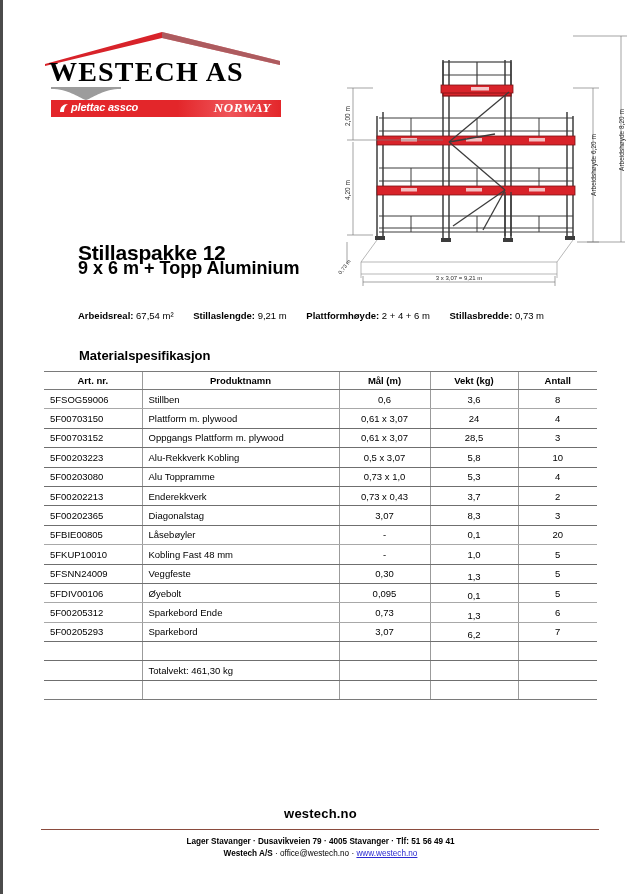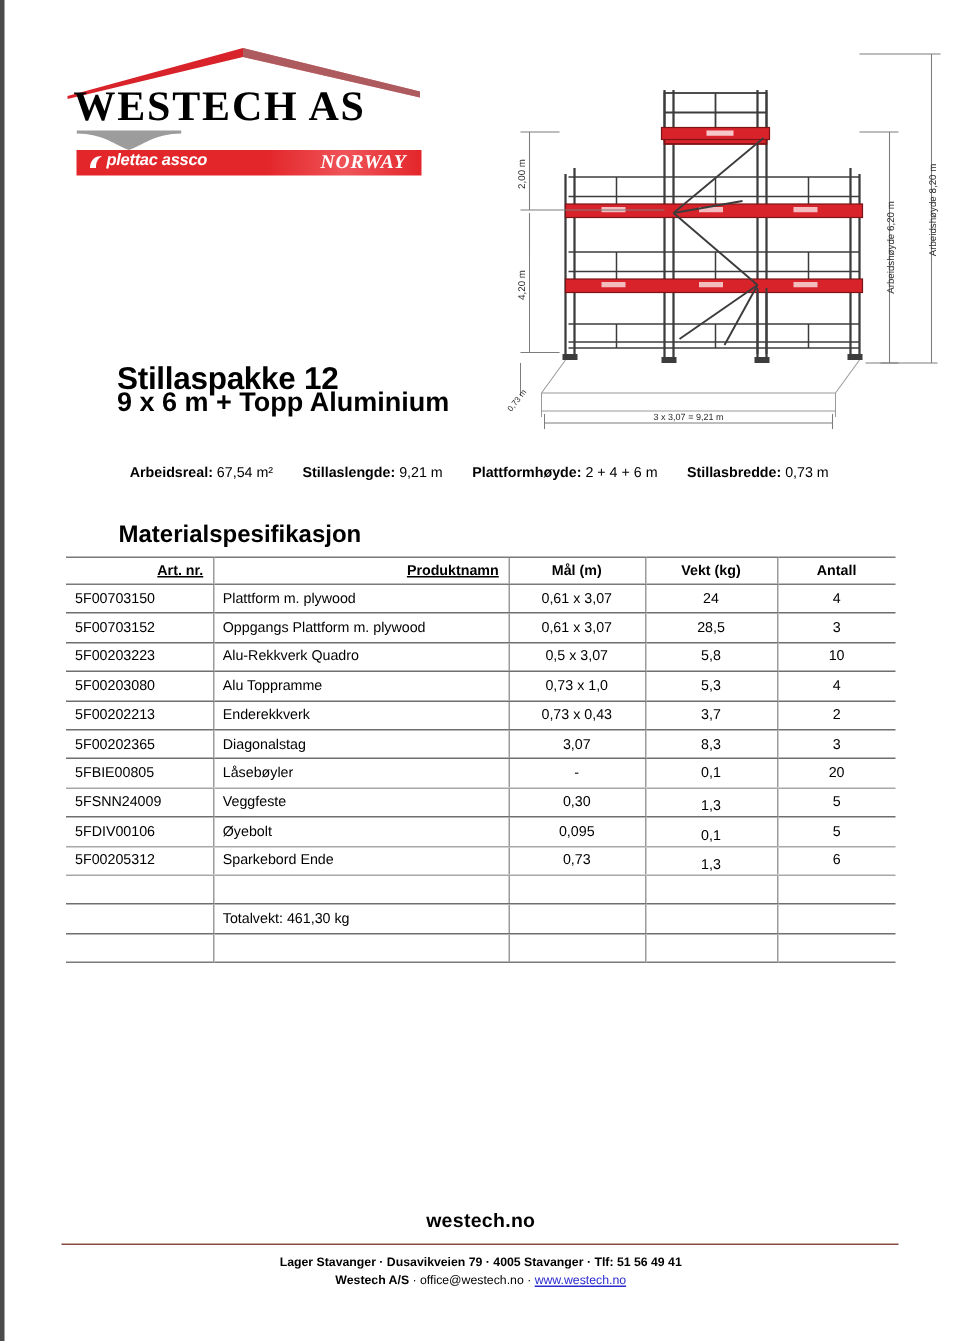--- a/index.html
+++ b/index.html
@@ -78,29 +78,28 @@
     position: absolute; left: 75px; top: 258px;
     font-size: 18px; font-weight: bold; color: #000;
   }
 
   
   #specs {
     position: absolute; left: 75px; top: 310px;
     width: 500px;
     font-size: 9.5px; color: #000;
     white-space: nowrap;
-    text-align: center;
   }
   .spec { display: inline-block; margin-right: 17px; }
   .spec b { font-weight: bold; }
 
   
   #mat-heading {
     position: absolute; left: 76px; top: 348px;
-    font-size: 16px; font-weight: bold; color: #000;
+    font-size: 13px; font-weight: bold; color: #000;
   }
 
   
   #table-wrap {
     position: absolute;
     left: 41px; top: 371px;
     width: 553px;
   }
   table { border-collapse: collapse; width: 100%; table-layout: fixed; font-size: 9.5px; color: #000; }
   col.c-art  { width: 98px; }
@@ -110,21 +109,21 @@
   col.c-ant  { width: 79px; }
 
   thead th {
     font-weight: bold;
     font-size: 9.5px;
     height: 18px;
     border-top: 1.4px solid #7a7a7a;
     border-bottom: 1.4px solid #7a7a7a;
     padding: 0 6px;
   }
-  thead th.l { text-align: right; text-decoration: underline; }
+  thead th.l { text-align: center; }
   thead th.c { text-align: center; border-left: 1px solid #9b9b9b; }
 
   tbody td {
     height: 19.4px;
     padding: 0 6px;
     border-bottom: 1px solid #a8a8a8;
   }
   tbody tr.thick td { border-bottom: 1.4px solid #6f6f6f; }
   tbody td.art { text-align: left; }
   tbody td.name { text-align: left; border-left: 1px solid #9b9b9b; }
@@ -323,37 +322,44 @@
       <thead>
         <tr>
           <th class="l">Art. nr.</th>
           <th class="l" style="border-left:1px solid #9b9b9b">Produktnamn</th>
           <th class="c">Mål (m)</th>
           <th class="c">Vekt (kg)</th>
           <th class="c">Antall</th>
         </tr>
       </thead>
       <tbody id="tbody">
+          <tr>
+            <td class="art">5FSOG59006</td>
+            <td class="name">Stillben</td>
+            <td class="num">0,6</td>
+            <td class="num">3,6</td>
+            <td class="num">8</td>
+          </tr>
           <tr class="thick">
             <td class="art">5F00703150</td>
             <td class="name">Plattform m. plywood</td>
             <td class="num">0,61 x 3,07</td>
             <td class="num">24</td>
             <td class="num">4</td>
           </tr>
           <tr class="thick">
             <td class="art">5F00703152</td>
             <td class="name">Oppgangs Plattform m. plywood</td>
             <td class="num">0,61 x 3,07</td>
             <td class="num">28,5</td>
             <td class="num">3</td>
           </tr>
           <tr class="thick">
             <td class="art">5F00203223</td>
-            <td class="name">Alu-Rekkverk Quadro</td>
+            <td class="name">Alu-Rekkverk Kobling</td>
             <td class="num">0,5 x 3,07</td>
             <td class="num">5,8</td>
             <td class="num">10</td>
           </tr>
           <tr class="thick">
             <td class="art">5F00203080</td>
             <td class="name">Alu Toppramme</td>
             <td class="num">0,73 x 1,0</td>
             <td class="num">5,3</td>
             <td class="num">4</td>
@@ -373,39 +379,53 @@
             <td class="num">3</td>
           </tr>
           <tr>
             <td class="art">5FBIE00805</td>
             <td class="name">Låsebøyler</td>
             <td class="num">-</td>
             <td class="num">0,1</td>
             <td class="num">20</td>
           </tr>
           <tr class="thick">
+            <td class="art">5FKUP10010</td>
+            <td class="name">Kobling Fast 48 mm</td>
+            <td class="num">-</td>
+            <td class="num">1,0</td>
+            <td class="num">5</td>
+          </tr>
+          <tr class="thick">
             <td class="art">5FSNN24009</td>
             <td class="name">Veggfeste</td>
             <td class="num">0,30</td>
             <td class="num shift">1,3</td>
             <td class="num">5</td>
           </tr>
           <tr>
             <td class="art">5FDIV00106</td>
             <td class="name">Øyebolt</td>
             <td class="num">0,095</td>
             <td class="num shift">0,1</td>
             <td class="num">5</td>
           </tr>
           <tr>
             <td class="art">5F00205312</td>
             <td class="name">Sparkebord Ende</td>
             <td class="num">0,73</td>
             <td class="num shift">1,3</td>
             <td class="num">6</td>
+          </tr>
+          <tr class="thick">
+            <td class="art">5F00205293</td>
+            <td class="name">Sparkebord</td>
+            <td class="num">3,07</td>
+            <td class="num shift">6,2</td>
+            <td class="num">7</td>
           </tr>
           <tr class="thick">
             <td class="art"></td>
             <td class="name"></td>
             <td class="num"></td>
             <td class="num shift"></td>
             <td class="num"></td>
           </tr>
           <tr class="thick">
             <td class="art"></td>

